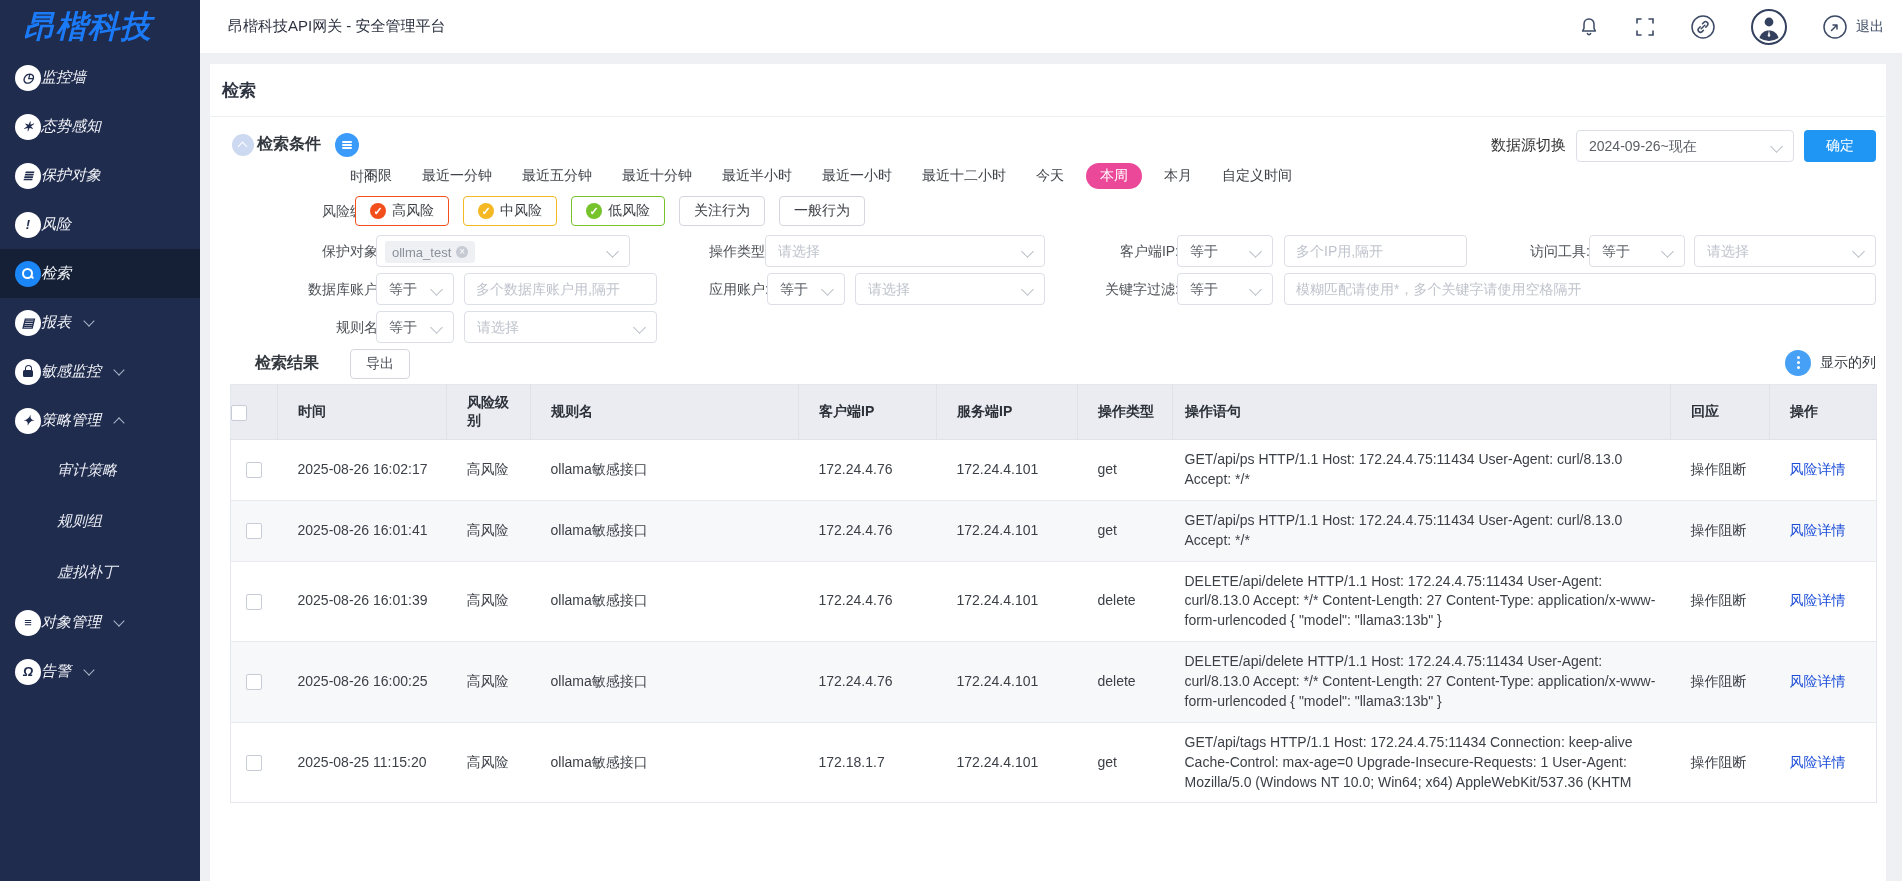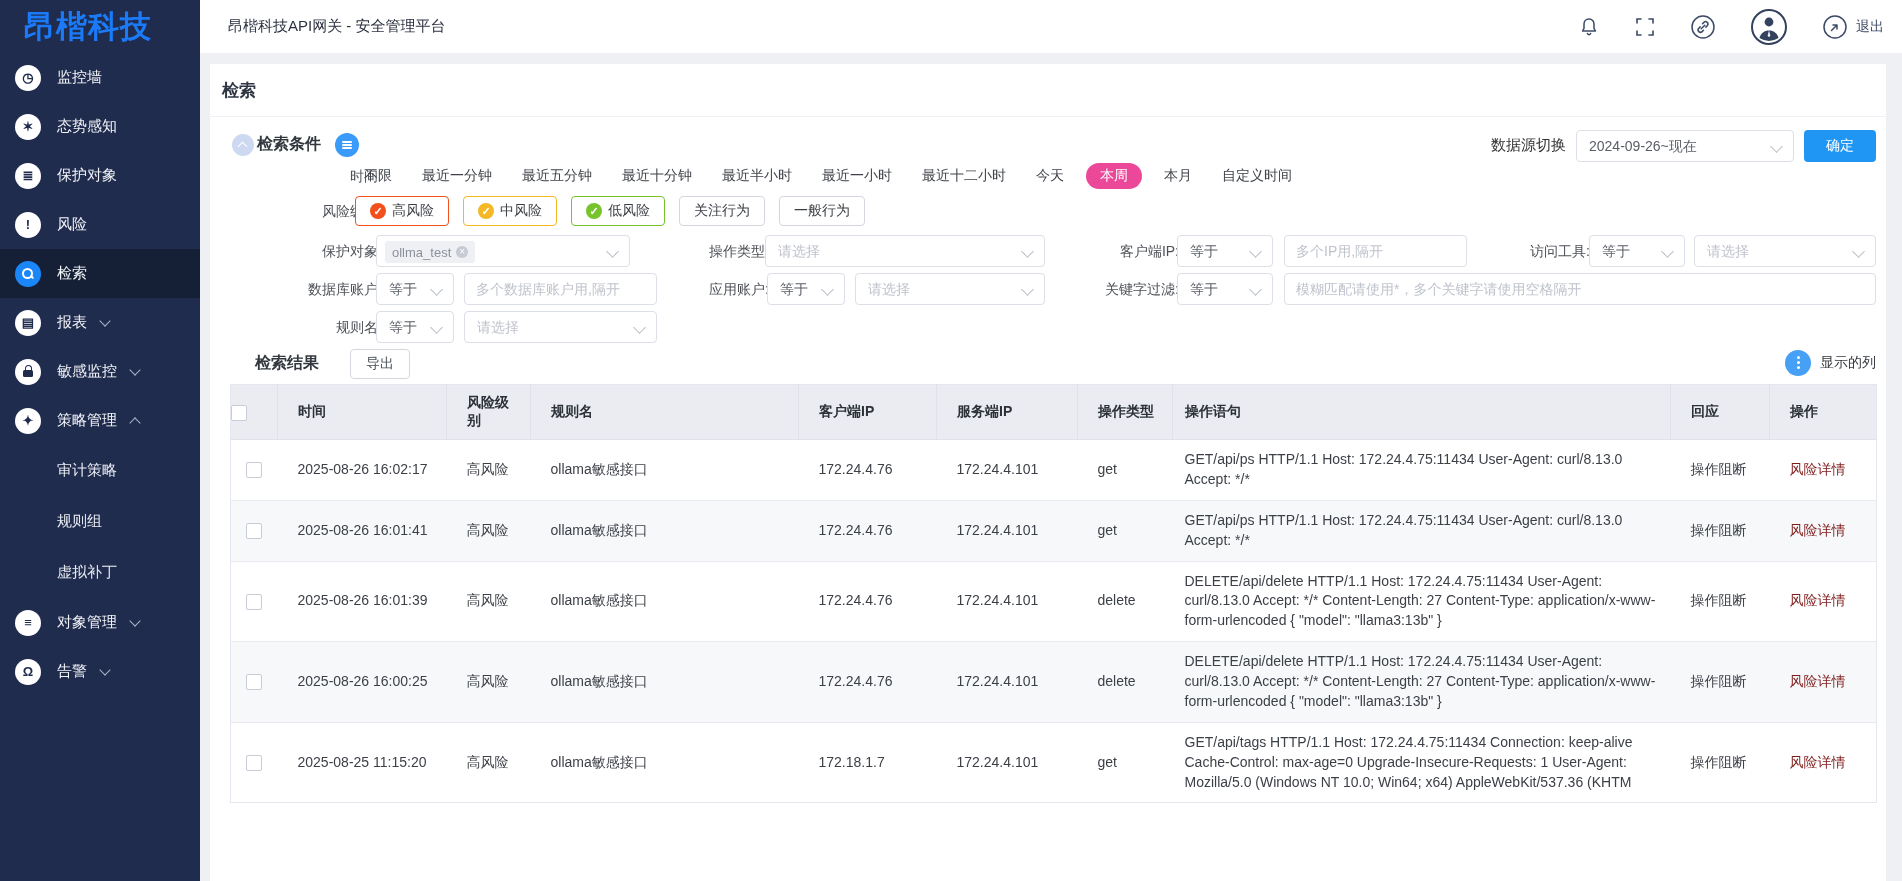--- a/index.html
+++ b/index.html
@@ -1,28 +1,28 @@
 <!DOCTYPE html>
 <html><head>
 <meta charset="utf-8">
 <style>
   html,body{margin:0;padding:0;}
   body{width:1902px;height:881px;overflow:hidden;font-family:"Liberation Sans",sans-serif;background:#eef0f4;font-size:14px;color:#333;}
   .app{display:flex;width:1902px;height:881px;}
 
   
-  .sidebar{width:200px;min-width:200px;height:881px;background:#202c4e;color:#fff;overflow:hidden;}
+  .sidebar{width:200px;min-width:200px;height:881px;background:#202c4e;color:#fff;overflow:hidden;font-style:italic;}
   .logo{height:53px;display:flex;align-items:center;justify-content:flex-start;padding-left:24px;
         font-size:31px;font-weight:bold;color:#1a7af8;letter-spacing:1px;}
   .nav-item{height:49px;display:flex;align-items:center;padding-left:15px;cursor:pointer;position:relative;}
   .nav-item.active{background:#152036;}
   .nav-icon{width:26px;height:26px;border-radius:50%;background:#fff;display:flex;align-items:center;justify-content:center;
             color:#202c4e;font-size:13px;font-weight:bold;position:relative;flex:0 0 26px;}
   .nav-icon.blue{background:#1a86f8;color:#fff;}
-  .nav-label{margin-left:16px;font-size:15px;color:#f2f4f8;}
+  .nav-label{font-size:15px;color:#f2f4f8;}
   .nav-chev{margin-left:14px;width:7px;height:7px;border-right:1.5px solid #aab4c8;border-bottom:1.5px solid #aab4c8;
             transform:rotate(45deg);margin-top:-4px;}
   .nav-chev.up{transform:rotate(-135deg);margin-top:4px;}
   .sub-item{height:51px;display:flex;align-items:center;padding-left:57px;font-size:15px;color:#e8ebf2;cursor:pointer;}
   
   .mag{position:relative;width:12px;height:12px;}
   .mag:before{content:'';position:absolute;left:0;top:0;width:7px;height:7px;border:2px solid #fff;border-radius:50%;}
   .mag:after{content:'';position:absolute;left:8px;top:8px;width:4px;height:2px;background:#fff;transform:rotate(45deg);border-radius:1px;}
   
   .lock{position:relative;width:10px;height:7px;background:#202c4e;border-radius:1.5px;margin-top:4px;}
@@ -110,21 +110,21 @@
   table.results{border-collapse:collapse;table-layout:fixed;margin:5px 0 0 20px;width:1646px;border:1px solid #e4e7ed;}
   table.results thead th{background:#eaecf2;font-size:14px;font-weight:bold;color:#2c3038;text-align:left;
         padding:9px 8px 9px 20px;border-right:1px solid #dfe2e9;border-bottom:1px solid #dfe2e9;}
   table.results thead th:last-child{border-right:none;}
   table.results td{font-size:14px;color:#3b3f46;padding:10px 10px 10px 20px;vertical-align:middle;line-height:1.42;word-wrap:break-word;}
   table.results tbody tr{border-top:1px solid #e8eaf0;background:#fff;}
   table.results tbody tr.alt{background:#f7f8fa;}
   td.stmt,th.stmt{padding-left:12px !important;color:#43474e;}
   .cb-cell{text-align:center;padding:0 !important;}
   .cbx{display:inline-block;width:14px;height:14px;border:1px solid #c8ccd6;border-radius:2px;background:#fff;vertical-align:middle;cursor:pointer;}
-  .risk-link{color:#7f1d1d;cursor:pointer;white-space:nowrap;}
+  .risk-link{color:#1d4ed8;cursor:pointer;white-space:nowrap;}
 </style>
 </head>
 <body>
 
 <div class="app">
 
   <aside class="sidebar">
     <div class="logo">昂楷科技</div>
     <nav>
         <div class="nav-item">

